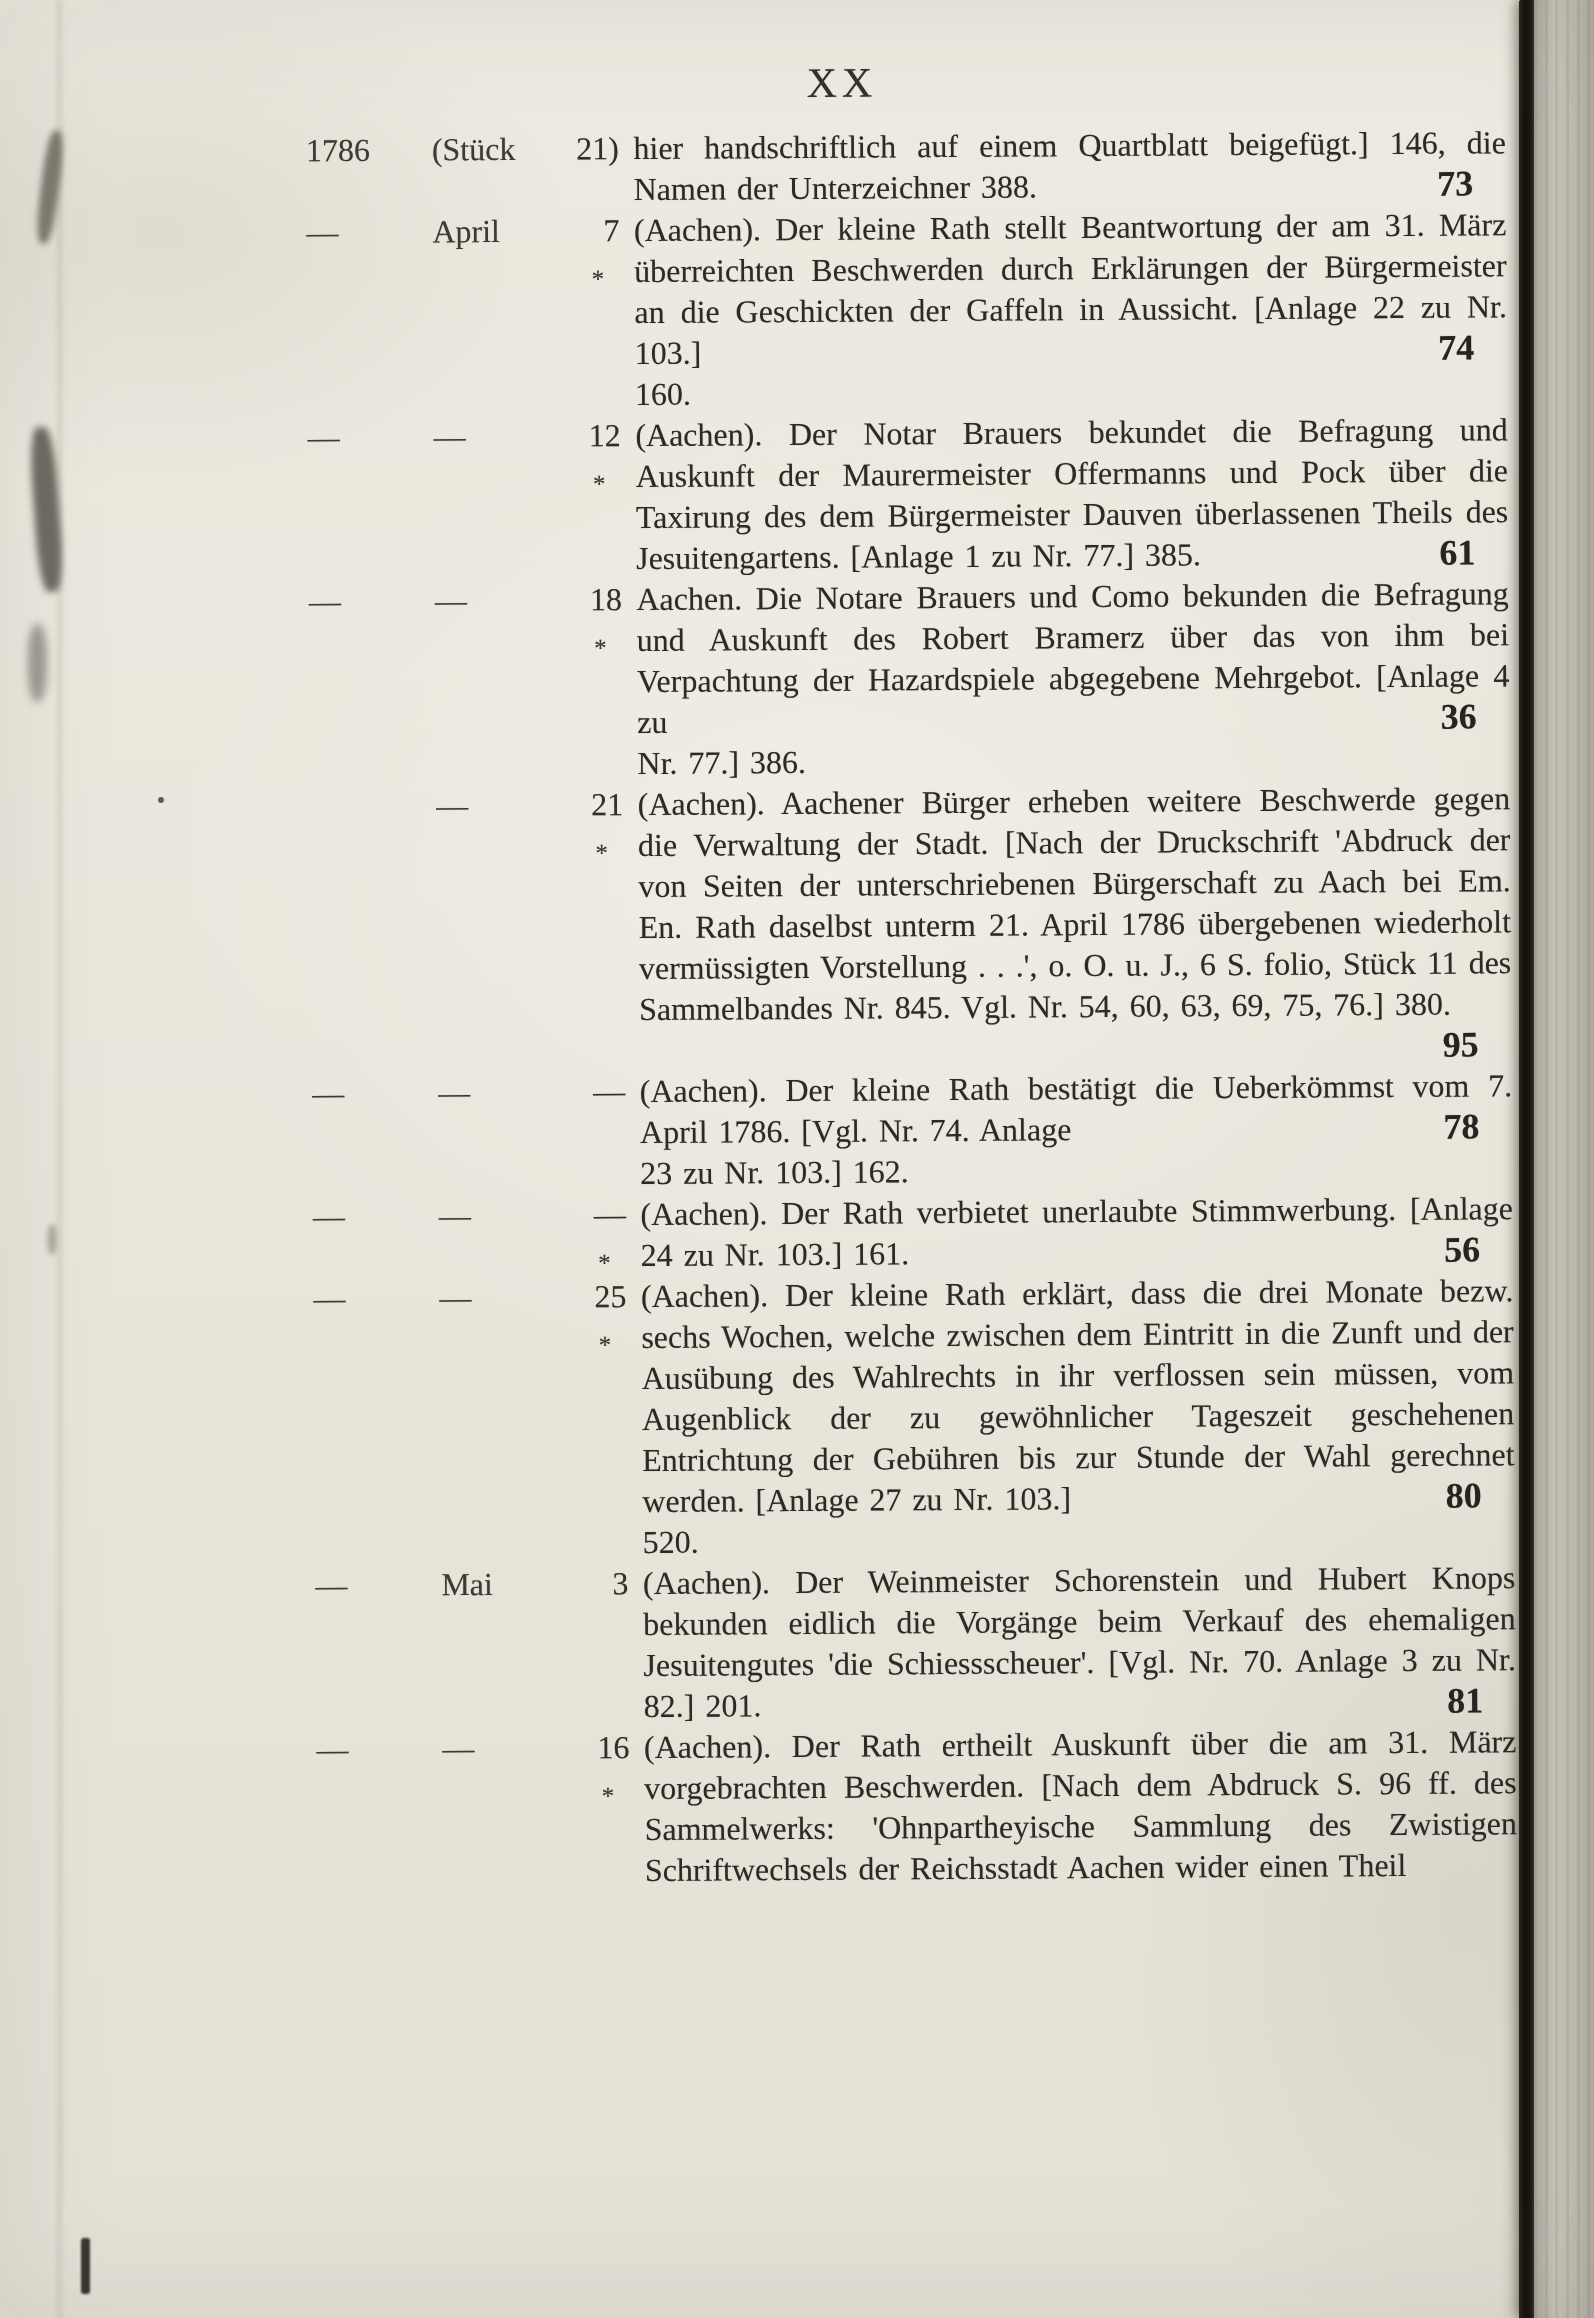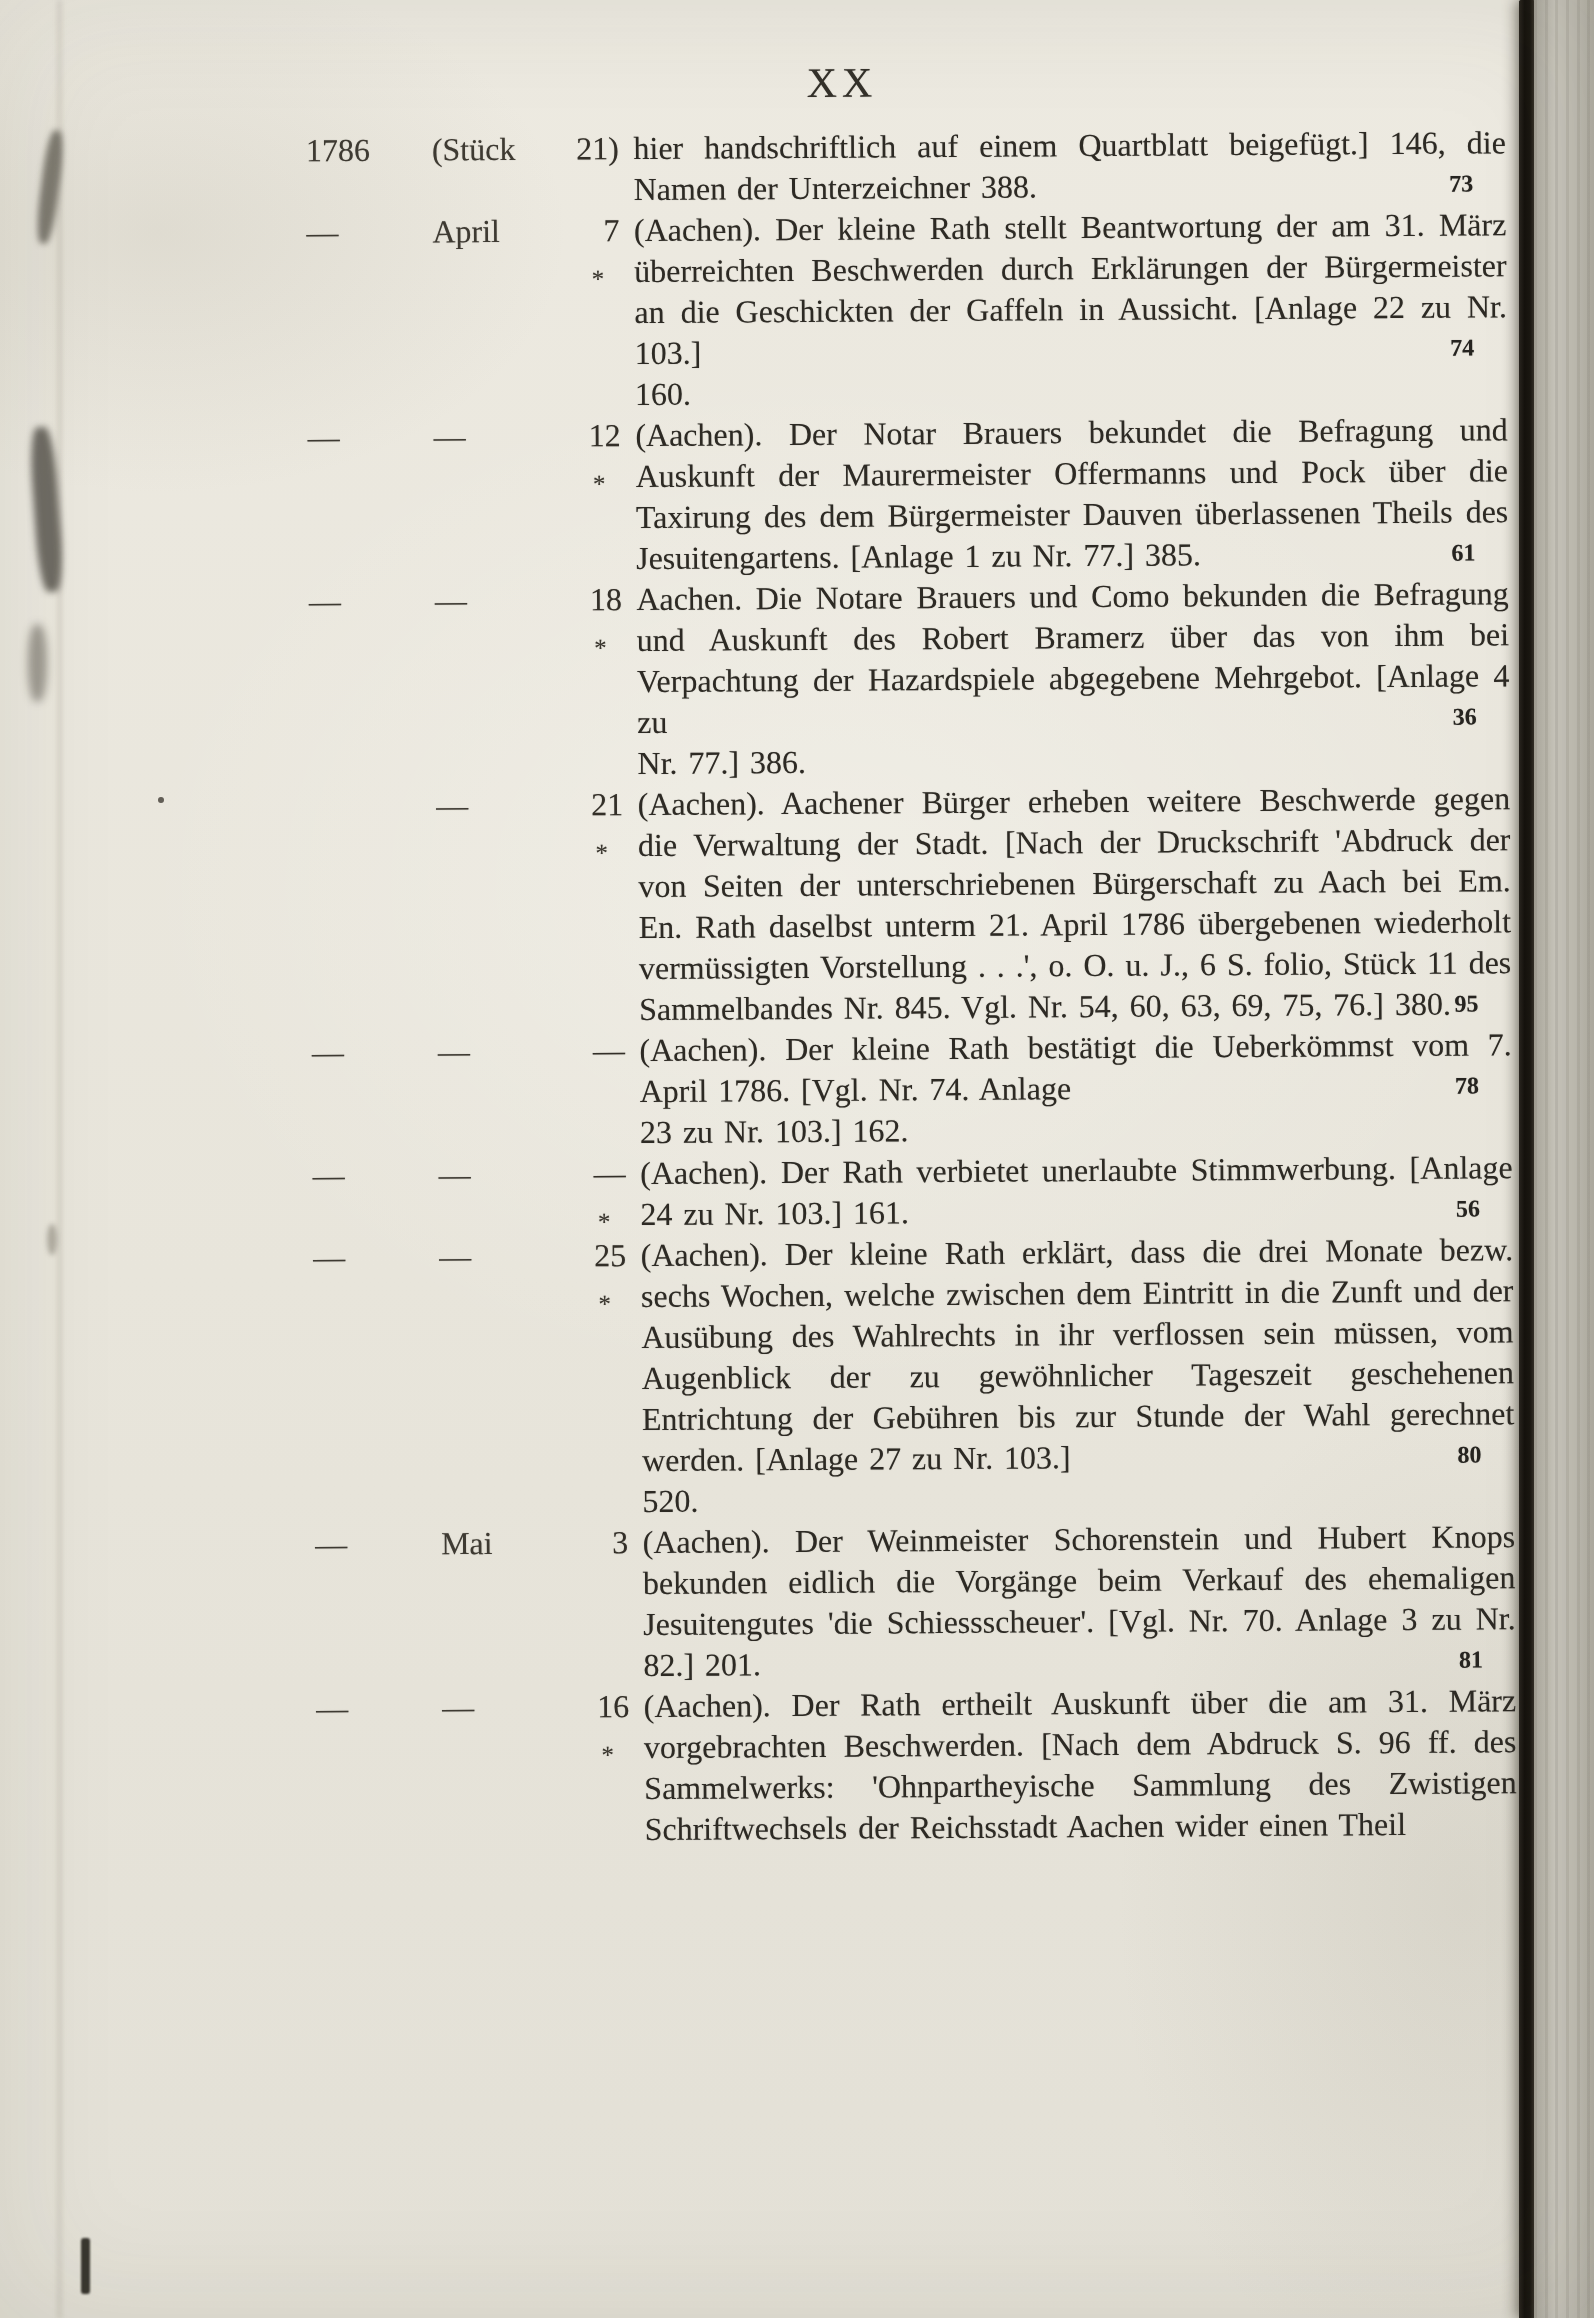--- a/index.html
+++ b/index.html
@@ -84,21 +84,21 @@
     text-align: justify;
     word-spacing: 2.9px;
   }
   .margin-star {
     position: absolute; left: -28px; top: 48px;
     font-size: 25px; color: #3a362e;
   }
   .entry-num {
     float: right;
     font-weight: 700;
-    font-size: 24px;
+    font-size: 36px;
     line-height: 41px;
     margin-right: 33px;
     color: #262420;
   }
   .entry-tail { display: block; }
 </style>
 </head>
 <body>
 
 <div class="binding-strip"></div>

